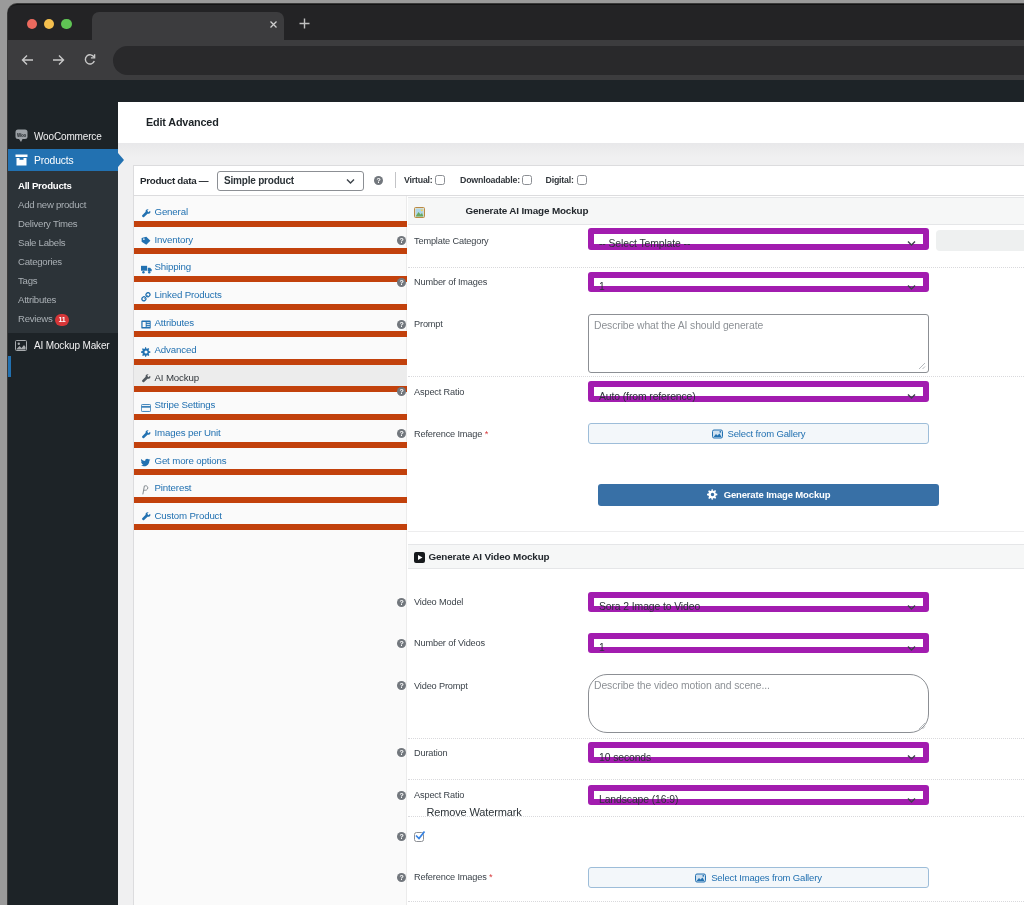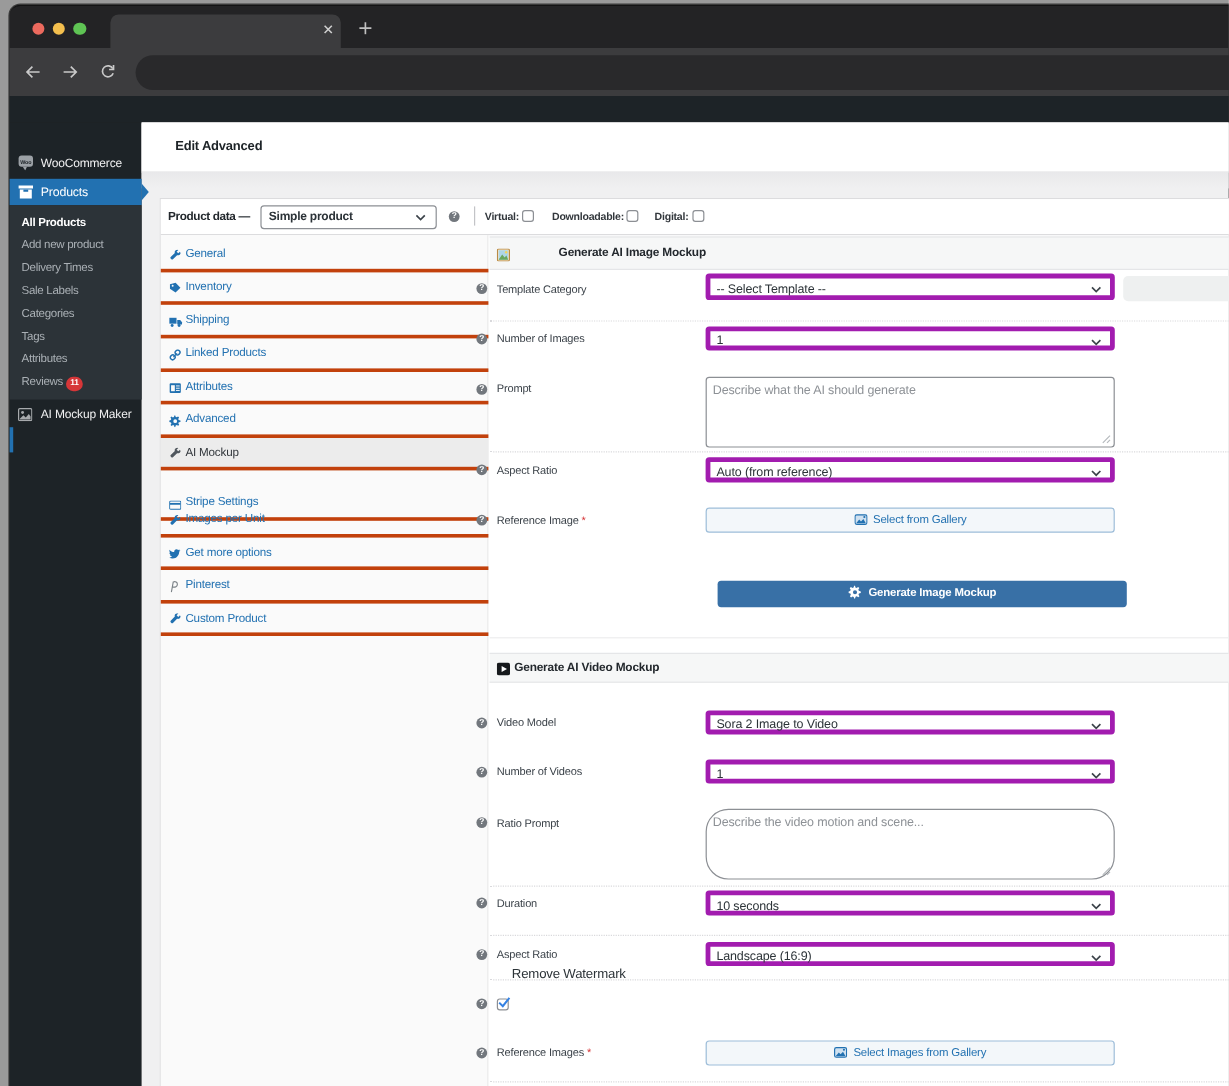--- a/index.html
+++ b/index.html
@@ -13,26 +13,26 @@
 .light { width:10.6px; height:10.6px; border-radius:50%; top:18.6px; }
 #adminbar { left:8px; top:80px; right:0; height:22px; background:#1d2327; }
 #sidebar { left:8px; top:102px; width:110px; bottom:0; background:#1d2327; }
 #content { left:118px; top:102px; right:0; bottom:0; background:#f0f0f1; }
 #whiteband { left:118px; top:102px; right:0; height:41px; background:#fff; box-shadow:0 1px 0 #e2e2e3, 0 3px 3px rgba(0,0,0,0.04); }
 #postbox { left:133px; top:165px; width:940px; height:741px; background:#fff; border:1px solid #dcdcde; }
 #pdheader { left:134px; top:166px; width:938px; height:30px; background:#fff; border-bottom:1px solid #dcdcde; }
 #tabcol { left:134px; top:196px; width:273px; height:709px; background:#fafafa; border-right:1px solid #ebebeb; }
 .menu-t { color:#f0f0f1; font-size:10px; }
 .sub-t { color:#aab0b5; font-size:9.6px; letter-spacing:-0.25px; }
-.tabitem { left:134px; width:273px; height:27.6px; border-bottom:3px solid #c2410c; }
+.tabitem { left:134px; width:273px; height:27.6px; border-bottom:6px solid #c2410c; }
 .tabtxt { position:absolute; left:20.5px; top:7px; font-size:9.7px; color:#2271b1; }
 .tabico { position:absolute; left:6.5px; top:5.5px; }
 .lbl { position:absolute; left:414px; height:12px; line-height:12px; font-size:9.2px; color:#3c434a; }
 .help { position:absolute; left:397px; width:9px; height:9px; border-radius:50%; background:#72777d; color:#fff; font-size:7px; font-weight:bold; text-align:center; line-height:9.5px; }
-.sel { position:absolute; left:588px; width:341px; height:20px; border:4px solid #a21caf; border-radius:3px; background:#fff; font-size:10.4px; color:#2c3338; line-height:18px; padding-left:5px; letter-spacing:-0.1px; }
+.sel { position:absolute; left:588px; width:341px; height:20px; border:6px solid #a21caf; border-radius:3px; background:#fff; font-size:10.4px; color:#2c3338; line-height:18px; padding-left:5px; letter-spacing:-0.1px; }
 .sel svg { position:absolute; right:7px; top:6px; }
 .ta { position:absolute; left:588px; width:341px; border:1px solid #8c8f94; border-radius:3px; background:#fff; font-size:10.4px; color:#8d9196; padding:5px 0 0 5px; letter-spacing:-0.1px; }
 .sep { position:absolute; left:408px; right:0; border-top:1px dotted #d9d9dc; }
 .band { position:absolute; left:408px; right:0; height:28px; background:#f6f7f7; border-top:1px solid #e5e6e8; border-bottom:1px solid #e5e6e8; }
 .band b { position:absolute; font-size:9.9px; color:#23282d; }
 .red { color:#d63638; }
 .gallery { position:absolute; left:588px; width:341px; height:21px; background:#f3f7fa; border:1px solid #9dbdd9; border-radius:3px; color:#2271b1; font-size:9.5px; text-align:center; line-height:19px; }
 .cb { position:absolute; width:10px; height:10px; border:1px solid #8c8f94; border-radius:2.5px; background:#fff; }
 </style>
 </head>
@@ -162,21 +162,21 @@
           <path fill="#2271b1" d="M15 7v2l-2.2.5c-.1.5-.3 1-.6 1.4l1.2 1.9-1.4 1.4-1.9-1.2c-.4.3-.9.5-1.4.6L8 16H7l-.5-2.2c-.5-.1-1-.3-1.4-.6l-1.9 1.2-1.4-1.4 1.2-1.9c-.3-.4-.5-.9-.6-1.4L0 9V7l2.2-.5c.1-.5.3-1 .6-1.4L1.6 3.2 3 1.8l1.9 1.2c.4-.3.9-.5 1.4-.6L7 0h1l.5 2.2c.5.1 1 .3 1.4.6l1.9-1.2 1.4 1.4-1.2 1.9c.3.4.5.9.6 1.4L15 7zM8 10.5A2.5 2.5 0 1 0 8 5.5a2.5 2.5 0 0 0 0 5z"></path>
         </svg></span>
       <span class="tabtxt">Advanced</span>
     </div>
 <div class="abs tabitem" style="top:364.8px;background:#ececec;">
       <span class="tabico"><svg width="10" height="10" viewBox="0 0 16 16">
           <path fill="#50575e" d="M15.2 4.1c0 .4-.1.9-.3 1.3-.5 1.3-1.8 2.2-3.2 2.2-.4 0-.8-.1-1.2-.2L5 12.9c-.6.6-1.5.6-2.1 0l-.9-.9c-.6-.6-.6-1.5 0-2.1l5.5-5.5c-.1-.4-.2-.8-.2-1.2C7.3 1.7 8.9.2 10.8.2c.5 0 1 .1 1.4.3L9.9 2.8l2.2 2.2 2.3-2.3c.2.4.3.9.3 1.4z"></path>
         </svg></span>
       <span class="tabtxt" style="color:#32373c;">AI Mockup</span>
     </div>
-<div class="abs tabitem" style="top:392.4px;margin-top:14px;">
+<div class="abs tabitem" style="top:392.4px;">
       <span class="tabico"><svg width="10" height="8" viewBox="0 0 16 12">
           <rect x="0.5" y="0.5" width="15" height="11" rx="1.5" fill="none" stroke="#2271b1" stroke-width="1.4"></rect>
           <rect x="1" y="3" width="14" height="2.4" fill="#2271b1"></rect>
         </svg></span>
       <span class="tabtxt">Stripe Settings</span>
     </div>
 <div class="abs tabitem" style="top:420px;">
       <span class="tabico"><svg width="10" height="10" viewBox="0 0 16 16">
           <path fill="#2271b1" d="M15.2 4.1c0 .4-.1.9-.3 1.3-.5 1.3-1.8 2.2-3.2 2.2-.4 0-.8-.1-1.2-.2L5 12.9c-.6.6-1.5.6-2.1 0l-.9-.9c-.6-.6-.6-1.5 0-2.1l5.5-5.5c-.1-.4-.2-.8-.2-1.2C7.3 1.7 8.9.2 10.8.2c.5 0 1 .1 1.4.3L9.9 2.8l2.2 2.2 2.3-2.3c.2.4.3.9.3 1.4z"></path>
         </svg></span>
@@ -257,21 +257,21 @@
 <div class="lbl" style="top:596px;">Video Model</div>
 <div class="sel" style="top:592px;">Sora 2 Image to Video<svg width="9" height="7">
       <path d="M1 1.5 L4.5 5 L8 1.5" stroke="#3c434a" stroke-width="1.4" fill="none"></path>
     </svg></div>
 <div class="help" style="top:638.5px;">?</div>
 <div class="lbl" style="top:637px;">Number of Videos</div>
 <div class="sel" style="top:633px;">1<svg width="9" height="7">
       <path d="M1 1.5 L4.5 5 L8 1.5" stroke="#3c434a" stroke-width="1.4" fill="none"></path>
     </svg></div>
 <div class="help" style="top:681px;">?</div>
-<div class="lbl" style="top:679.5px;">Ratio Prompt</div>
+<div class="lbl" style="top:679.5px;">Video Prompt</div>
 <div class="ta" style="top:674px;height:59px;border-radius:19px;">Describe the video motion and scene...<svg style="position:absolute;right:2px;bottom:2px" width="8" height="8">
       <path d="M7 1 L1 7 M7 4.5 L4.5 7" stroke="#b5b9bd" stroke-width="1"></path>
     </svg></div>
 <div class="sep" style="top:737.5px;"></div>
 <div class="help" style="top:748px;">?</div>
 <div class="lbl" style="top:746.5px;">Duration</div>
 <div class="sel" style="top:742px;height:21px;line-height:19px;">10 seconds<svg width="9" height="7">
       <path d="M1 1.5 L4.5 5 L8 1.5" stroke="#3c434a" stroke-width="1.4" fill="none"></path>
     </svg></div>
 <div class="sep" style="top:779px;"></div>

